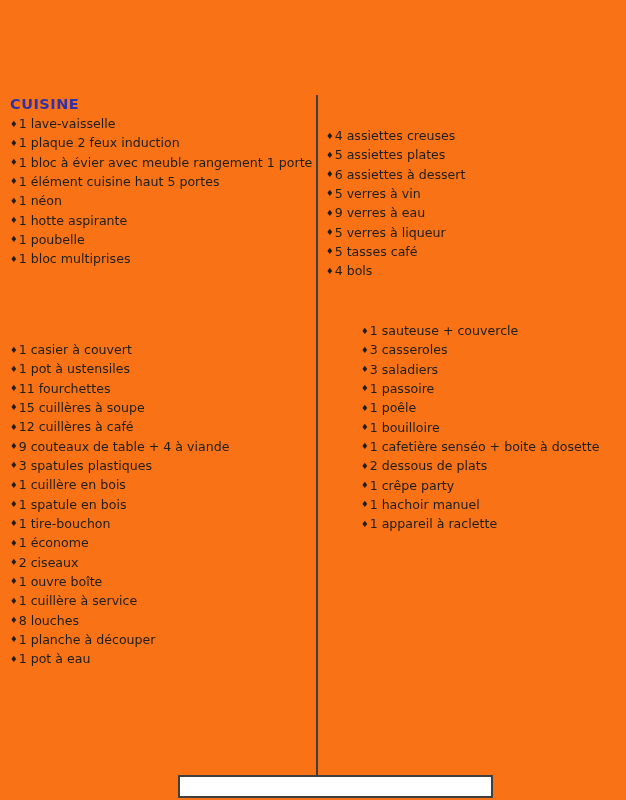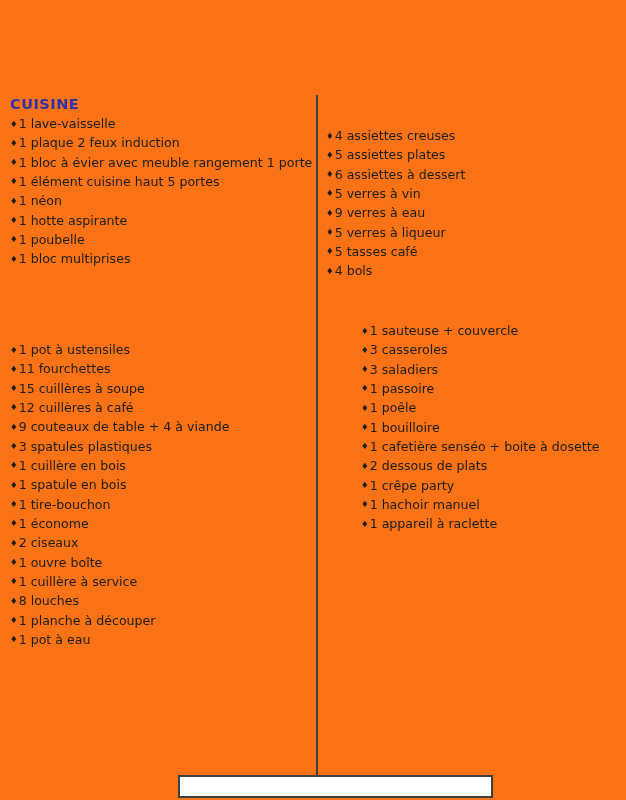--- a/index.html
+++ b/index.html
@@ -67,20 +67,21 @@
       <div class="line"><span class="bullet">♦</span><span>1 plaque 2 feux induction</span></div>
       <div class="line"><span class="bullet">♦</span><span>1 bloc à évier avec meuble rangement 1 porte</span></div>
       <div class="line"><span class="bullet">♦</span><span>1 élément cuisine haut 5 portes</span></div>
       <div class="line"><span class="bullet">♦</span><span>1 néon</span></div>
       <div class="line"><span class="bullet">♦</span><span>1 hotte aspirante</span></div>
       <div class="line"><span class="bullet">♦</span><span>1 poubelle</span></div>
       <div class="line"><span class="bullet">♦</span><span>1 bloc multiprises</span></div>
     </div>
 
   <div class="block left-2">
+      <div class="line"><span class="bullet">♦</span><span>1 casier à couvert</span></div>
       <div class="line"><span class="bullet">♦</span><span>1 pot à ustensiles</span></div>
       <div class="line"><span class="bullet">♦</span><span>11 fourchettes</span></div>
       <div class="line"><span class="bullet">♦</span><span>15 cuillères à soupe</span></div>
       <div class="line"><span class="bullet">♦</span><span>12 cuillères à café</span></div>
       <div class="line"><span class="bullet">♦</span><span>9 couteaux de table + 4 à viande</span></div>
       <div class="line"><span class="bullet">♦</span><span>3 spatules plastiques</span></div>
       <div class="line"><span class="bullet">♦</span><span>1 cuillère en bois</span></div>
       <div class="line"><span class="bullet">♦</span><span>1 spatule en bois</span></div>
       <div class="line"><span class="bullet">♦</span><span>1 tire-bouchon</span></div>
       <div class="line"><span class="bullet">♦</span><span>1 économe</span></div>

